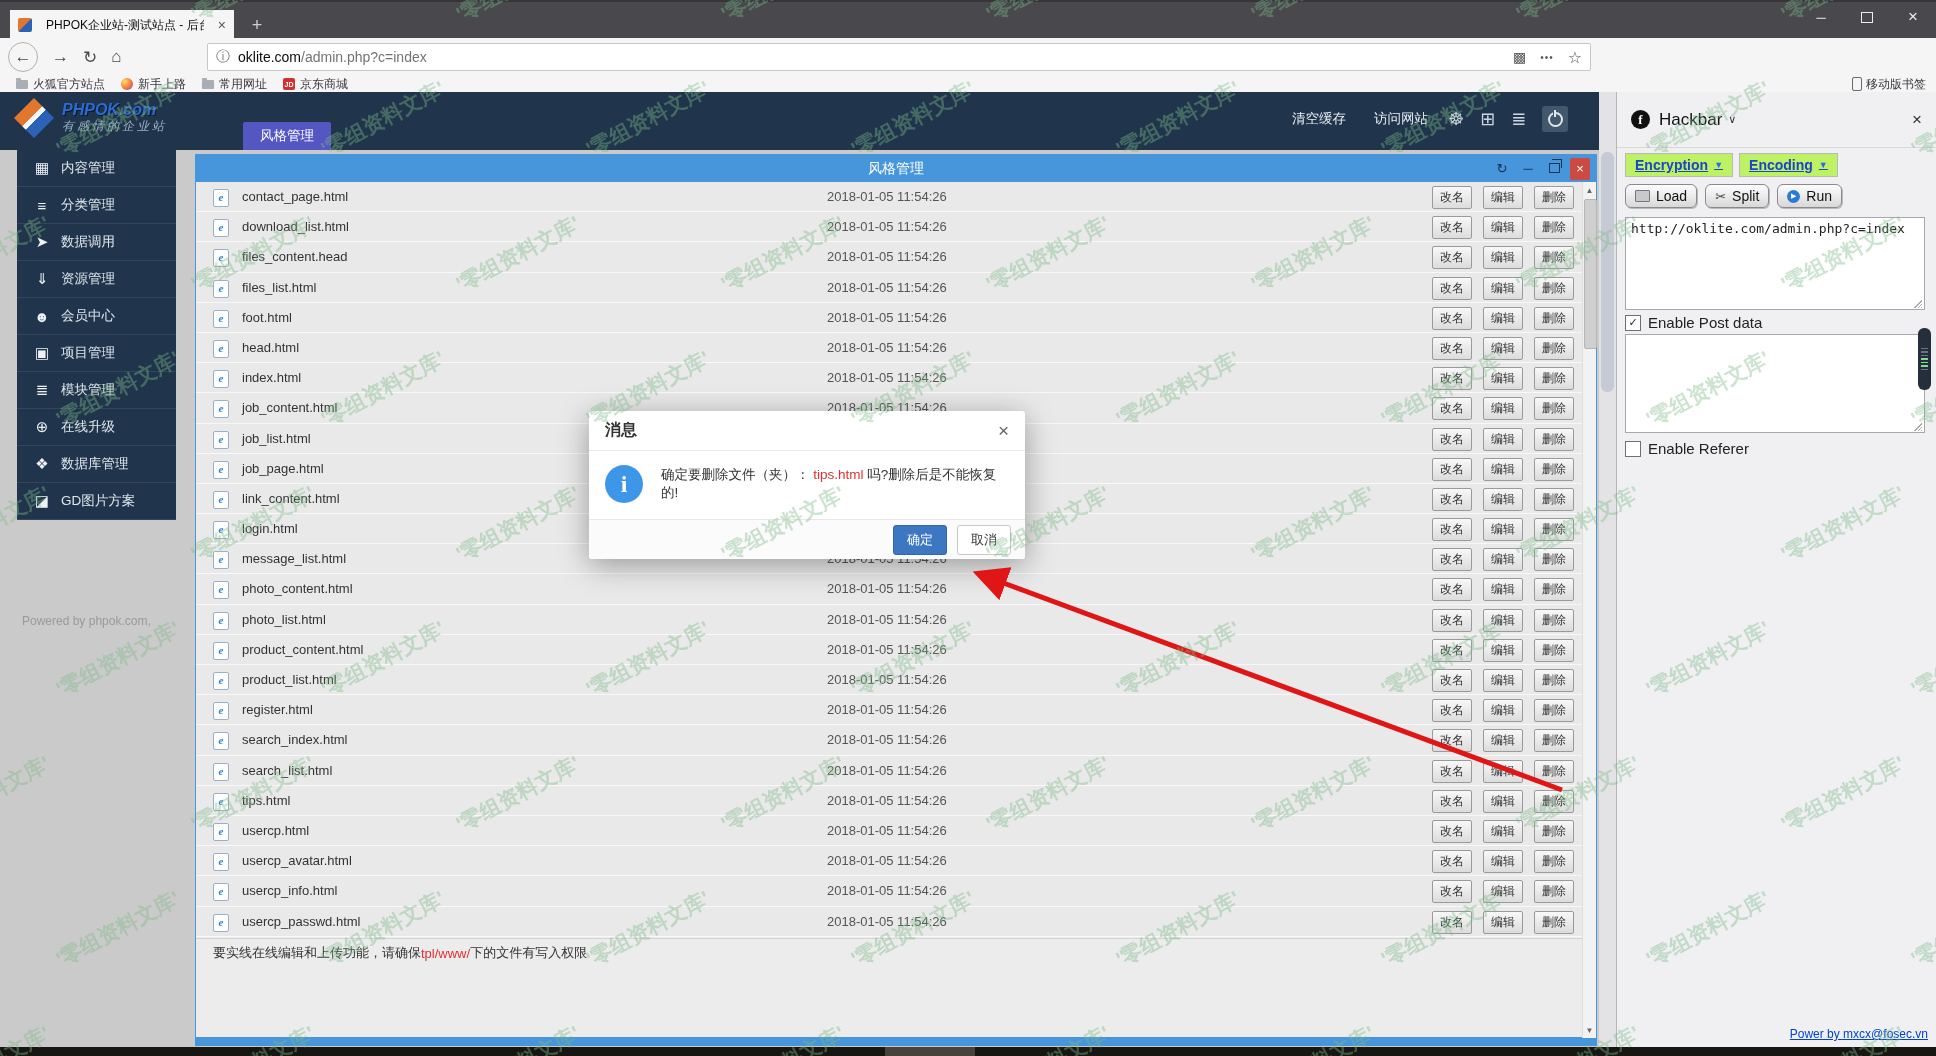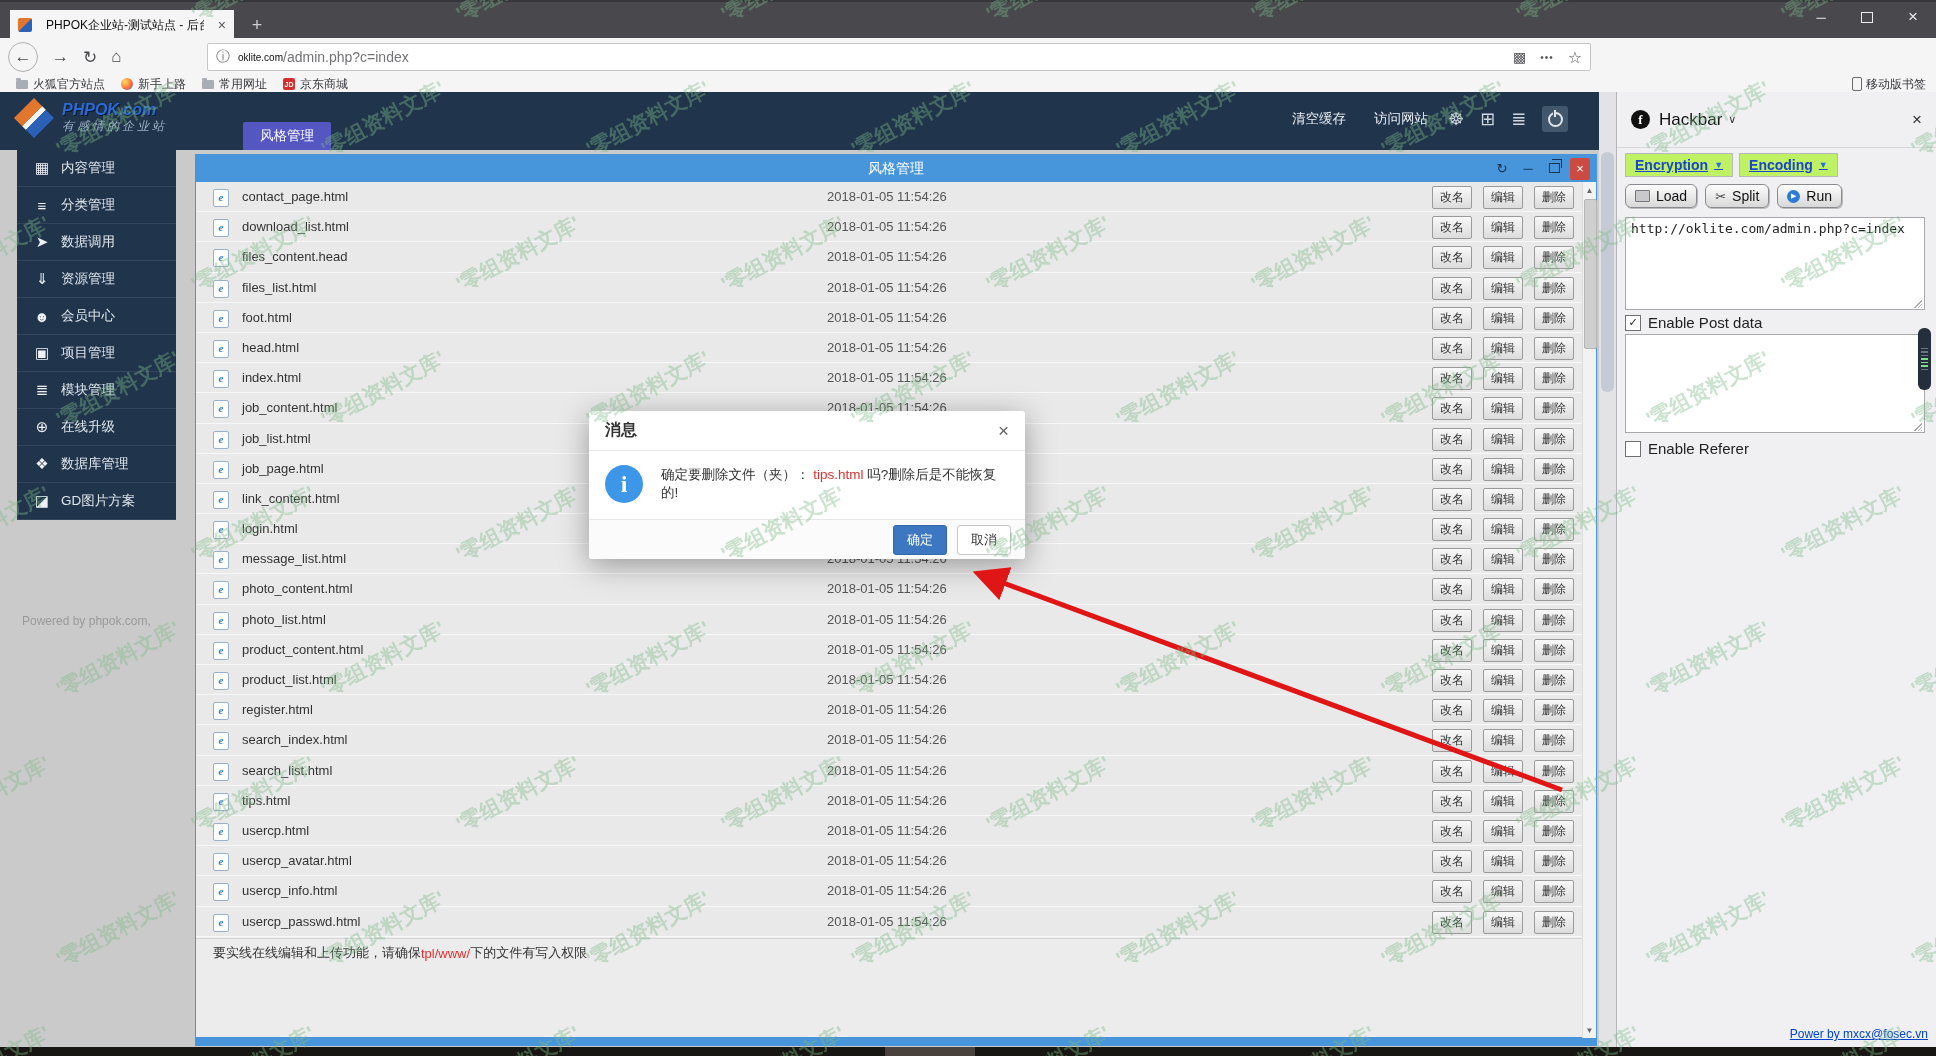--- a/index.html
+++ b/index.html
@@ -13,21 +13,21 @@
   .favicon{width:14px;height:14px;background:linear-gradient(135deg,#e2762d 48%,#2b62b8 52%);transform:rotate(0deg);border-radius:2px;flex:none;}
   .newtab{position:absolute;left:240px;top:8px;width:34px;height:30px;color:#cfcfd2;font-size:18px;display:flex;align-items:center;justify-content:center;}
   .winctl{position:absolute;top:0;right:0;height:30px;display:flex;}
   .winctl span{width:46px;height:30px;display:flex;align-items:center;justify-content:center;color:#ececf0;font-size:13px;}
   .ico-restore{width:10px;height:9px;border:1.5px solid #ececf0;position:relative;display:inline-block;}
   .navbar{position:absolute;left:0;top:38px;width:1936px;height:38px;background:#f5f5f6;border-bottom:1px solid #cfcfd2;display:flex;align-items:center;}
   .nav-ico{color:#4a4a4f;font-size:17px;margin-left:14px;}
   .back-circle{width:30px;height:30px;border:1px solid #b1b1b3;border-radius:50%;display:flex;align-items:center;justify-content:center;margin-left:8px;background:#f5f5f6;box-sizing:border-box;}
   .urlbar{position:absolute;left:207px;top:5px;width:1384px;height:28px;background:#fff;border:1px solid #c7c7c9;border-radius:2px;display:flex;align-items:center;box-sizing:border-box;padding:0 8px;}
   .url-info{color:#737376;font-size:14px;margin-right:8px;}
-  .url-host{color:#0c0c0d;font-size:10px;}
+  .url-host{color:#0c0c0d;font-size:14px;}
   .url-path{color:#737376;font-size:14px;}
   .url-right{margin-left:auto;display:flex;align-items:center;gap:14px;color:#58585c;}
   .tool-right{position:absolute;right:10px;top:42px;display:flex;align-items:center;gap:13px;color:#4a4a4f;}
   .boxed{background:#d4d4d7;border-radius:2px;padding:2px 5px;}
   .avatar-wrap{position:relative;font-size:16px;}
   .avatar-dot{position:absolute;right:-3px;top:-2px;width:7px;height:7px;border-radius:50%;background:#2e8ef6;}
   .bur{position:relative;width:24px;height:18px;}
   .bur-ball{position:absolute;left:4px;top:6px;width:13px;height:13px;border-radius:50%;background:radial-gradient(circle at 35% 35%,#ffd27a,#e08a2e);}
   .bur-pill{position:absolute;left:0;top:-2px;background:#3cb043;color:#fff;font-size:9px;font-weight:bold;padding:1px 4px;border-radius:3px;}
   .js-badge{font-size:13px;font-weight:bold;color:#3a3a3e;}

